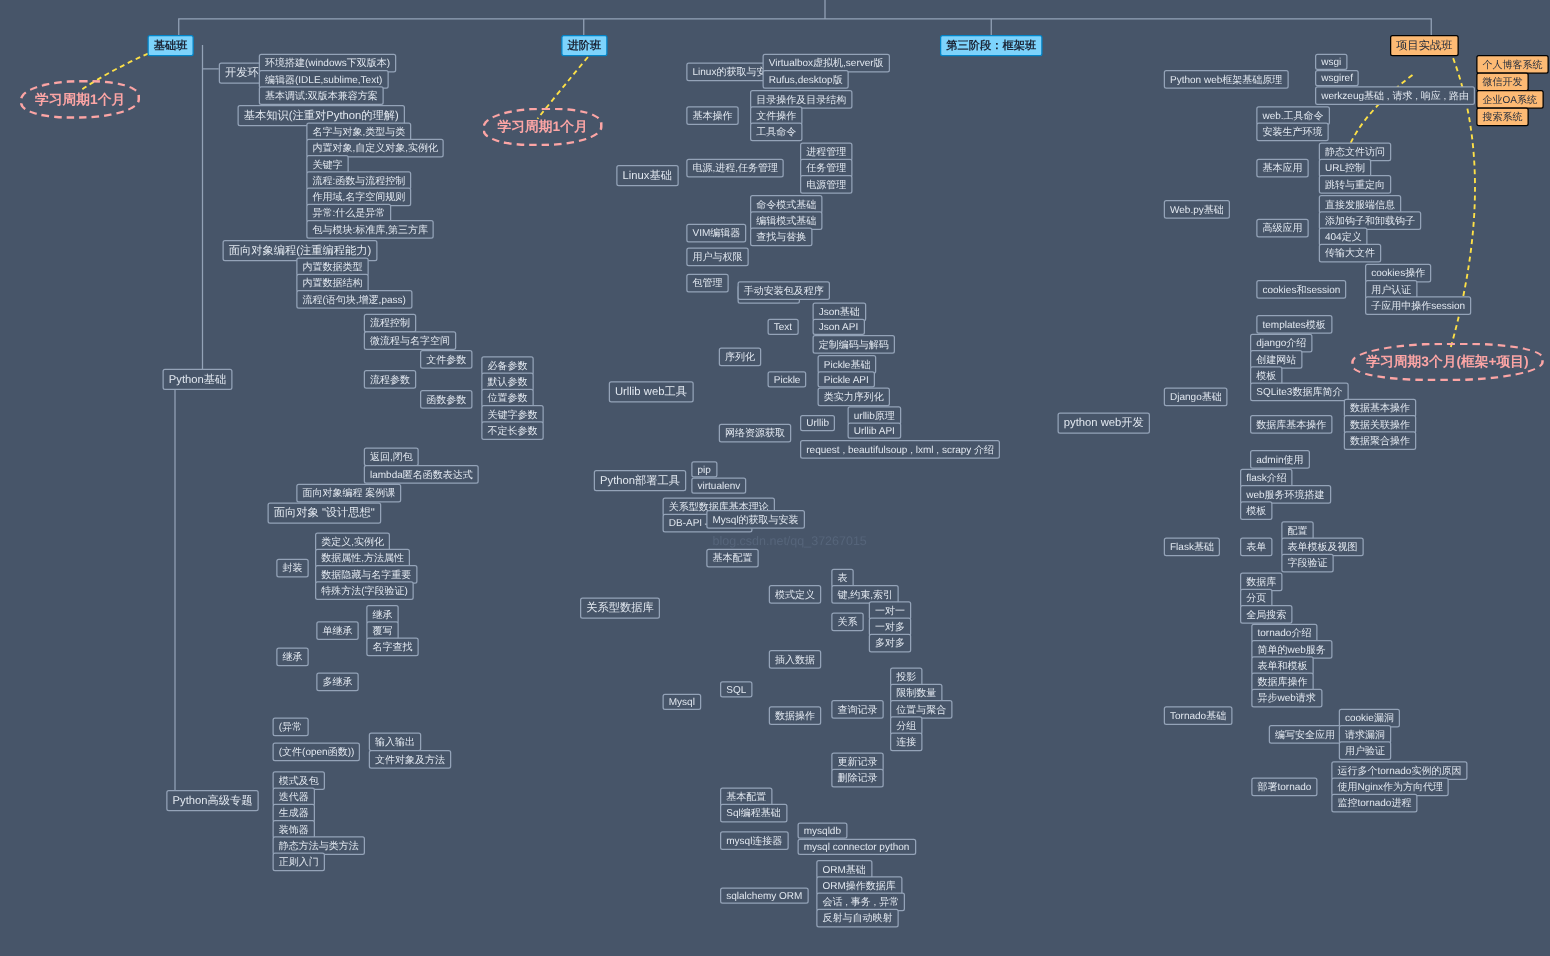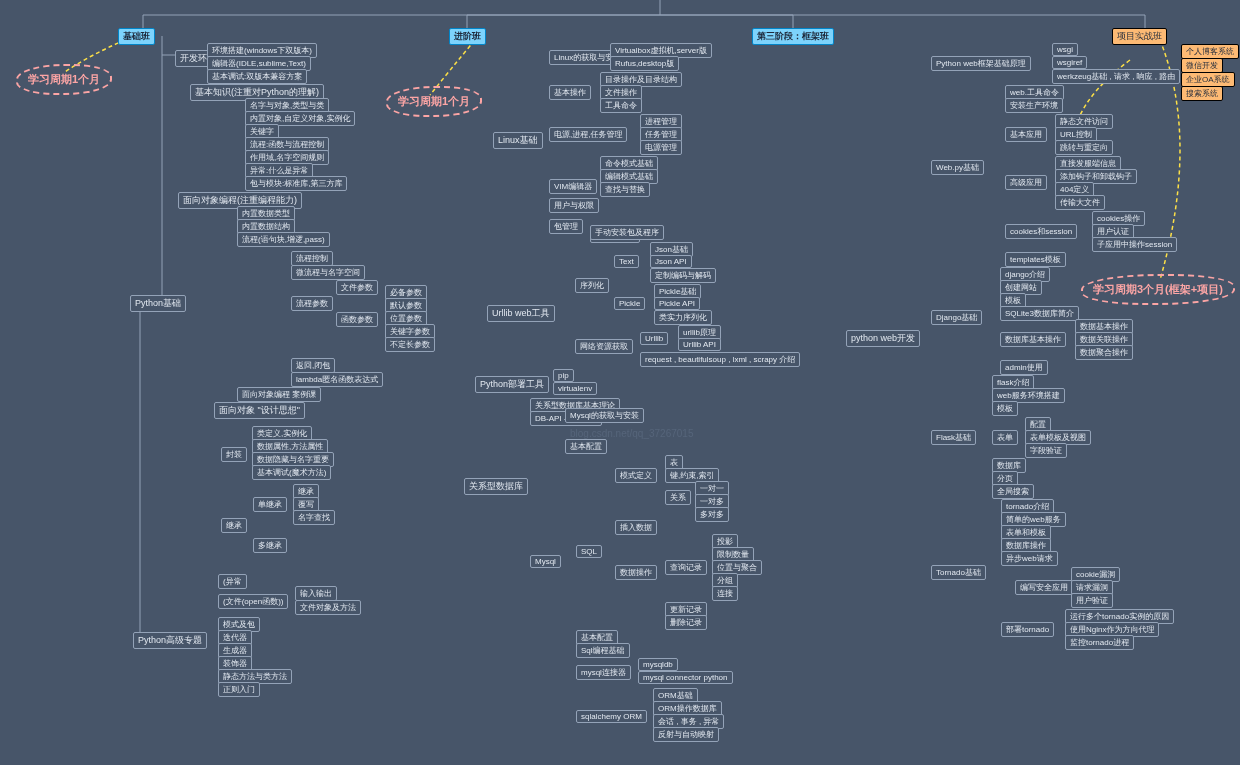--- a/index.html
+++ b/index.html
@@ -70,21 +70,21 @@
 <div class="node sml" style="left:385px;top:324px">关键字参数</div>
 <div class="node sml" style="left:385px;top:337px">不定长参数</div>
 <div class="node sml" style="left:291px;top:358px">返回,闭包</div>
 <div class="node sml" style="left:291px;top:372px">lambda匿名函数表达式</div>
 <div class="node sml" style="left:237px;top:387px">面向对象编程 案例课</div>
 <div class="node" style="left:214px;top:402px">面向对象 "设计思想"</div>
 <div class="node sml" style="left:221px;top:447px">封装</div>
 <div class="node sml" style="left:252px;top:426px">类定义,实例化</div>
 <div class="node sml" style="left:252px;top:439px">数据属性,方法属性</div>
 <div class="node sml" style="left:252px;top:452px">数据隐藏与名字重要</div>
-<div class="node sml" style="left:252px;top:465px">基本调试(魔术方法)</div>
+<div class="node sml" style="left:252px;top:465px">特殊方法(字段验证)</div>
 <div class="node sml" style="left:221px;top:518px">继承</div>
 <div class="node sml" style="left:253px;top:497px">单继承</div>
 <div class="node sml" style="left:253px;top:538px">多继承</div>
 <div class="node sml" style="left:293px;top:484px">继承</div>
 <div class="node sml" style="left:293px;top:497px">覆写</div>
 <div class="node sml" style="left:293px;top:510px">名字查找</div>
 <div class="node" style="left:133px;top:632px">Python高级专题</div>
 <div class="node sml" style="left:218px;top:574px">(异常</div>
 <div class="node sml" style="left:218px;top:594px">(文件(open函数))</div>
 <div class="node sml" style="left:295px;top:586px">输入输出</div>

